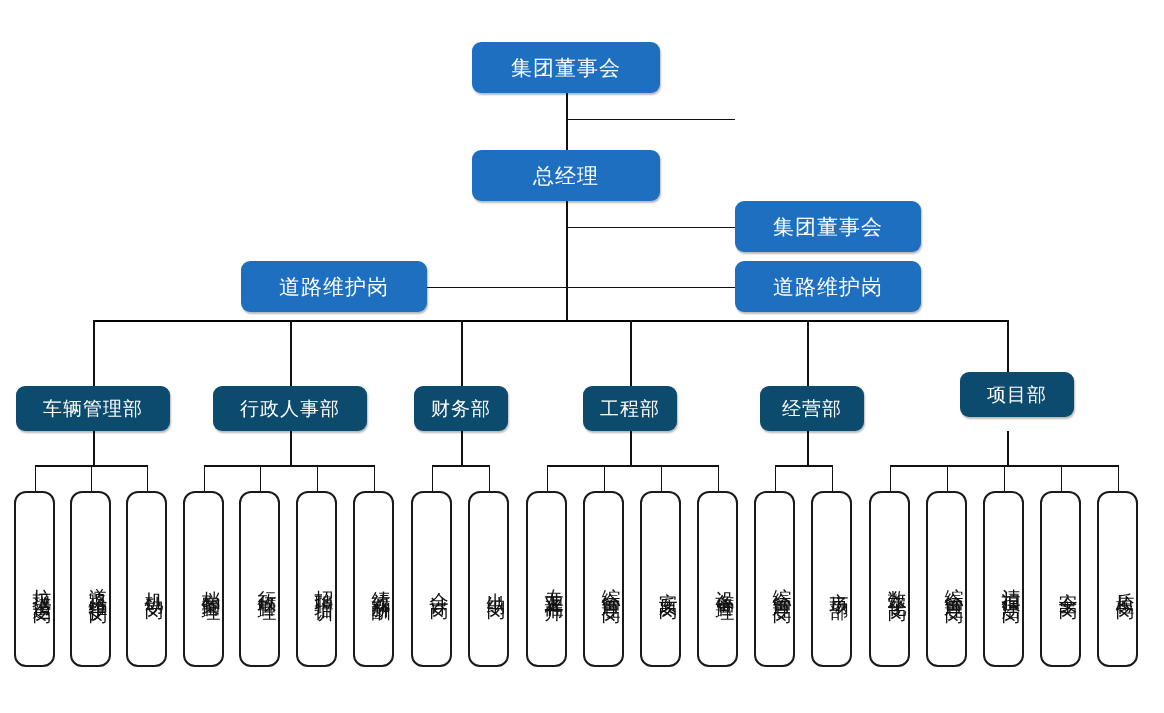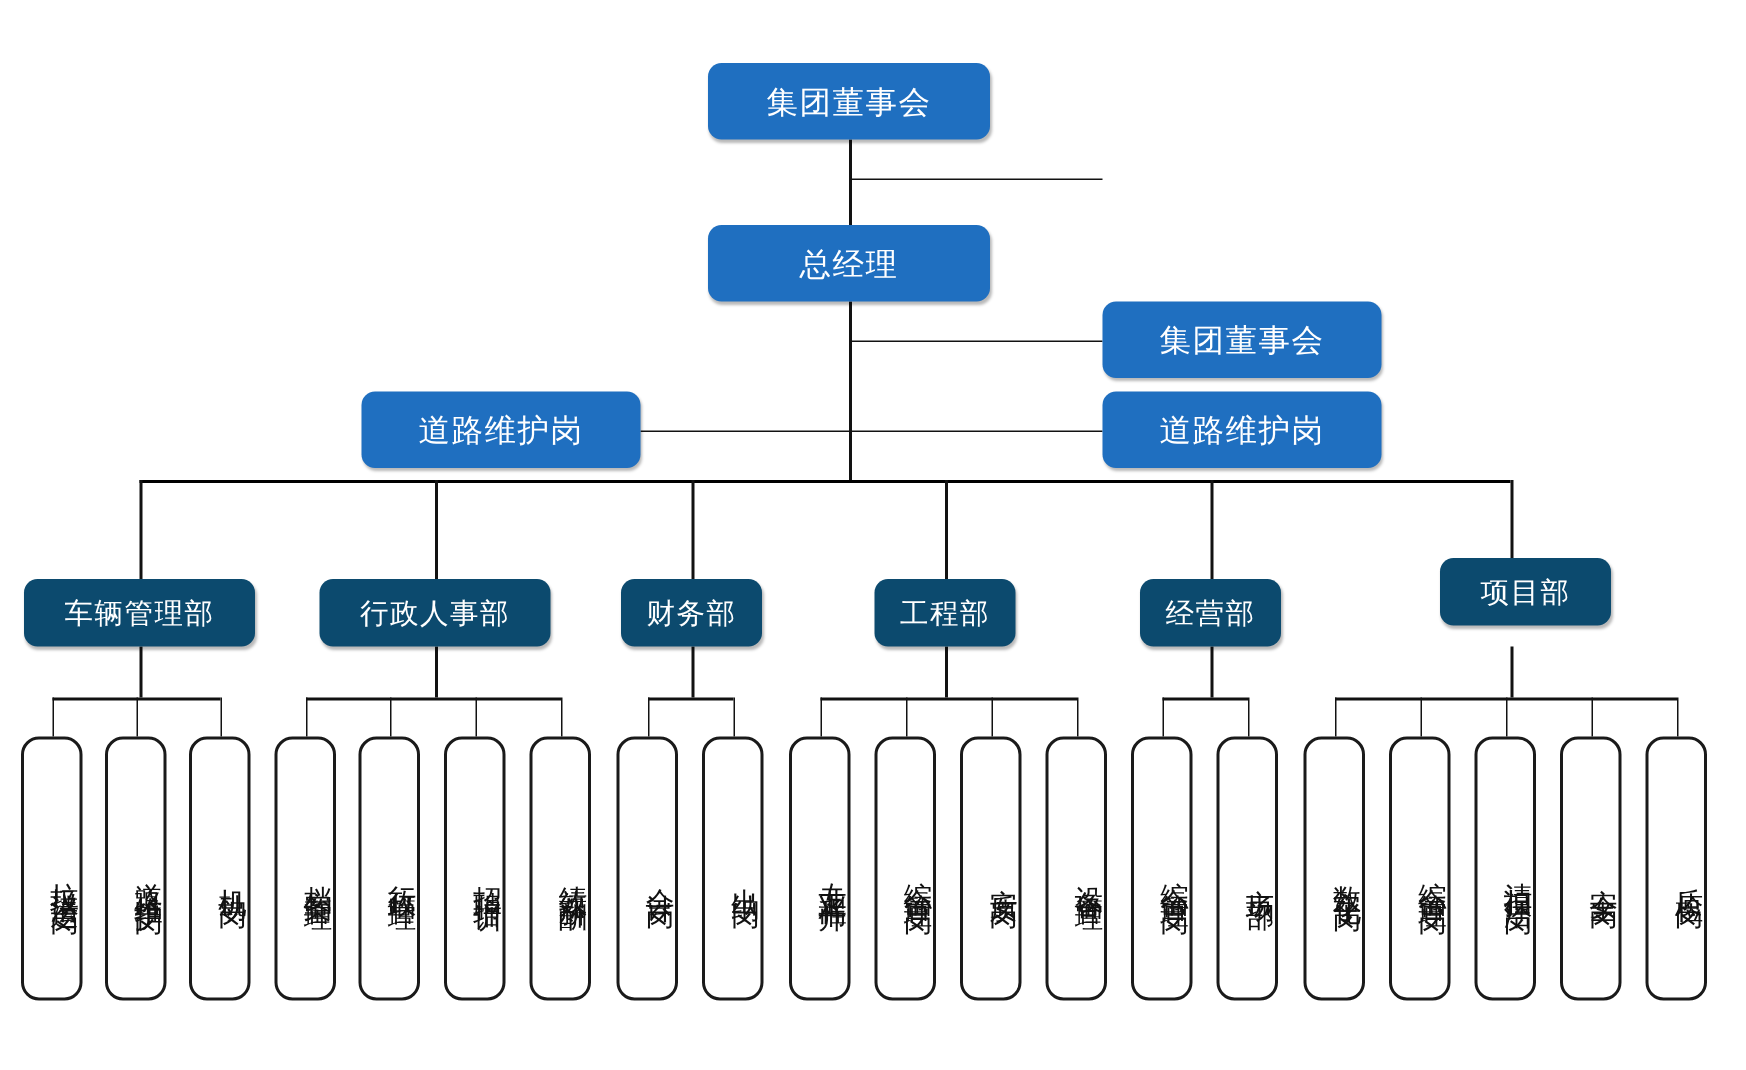--- a/index.html
+++ b/index.html
@@ -114,21 +114,21 @@
     </div>
     <div class="node orange" style="left: 213px; top: 386px; width: 154px; height: 45px; align-items: center;">
       <span>行政人事部</span>
     </div>
     <div class="node orange" style="left: 583px; top: 386px; width: 94px; height: 45px;">
       <span>工程部</span>
     </div>
     <div class="node orange" style="left: 414px; top: 386px; width: 94px; height: 45px;">
       <span>财务部</span>
     </div>
-    <div class="node orange" style="left: 760px; top: 386px; width: 94px; height: 45px;">
+    <div class="node orange" style="left: 760px; top: 386px; width: 104px; height: 45px;">
       <span>经营部</span>
     </div>
     <div class="node orange" style="left: 960px; top: 372px; width: 114px; height: 45px;">
       <span>项目部</span>
     </div>
     <div class="node leaf" style="left: 14px; top: 491px; width: 41px; height: 176px;">
       <span>垃圾清运岗</span>
     </div>
     <div class="node leaf" style="left: 70px; top: 491px; width: 41px; height: 176px;">
       <span>道路维护岗</span>

